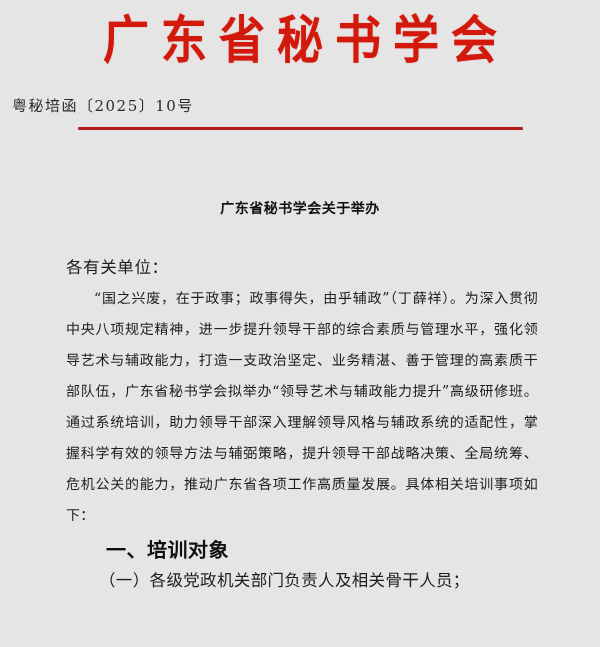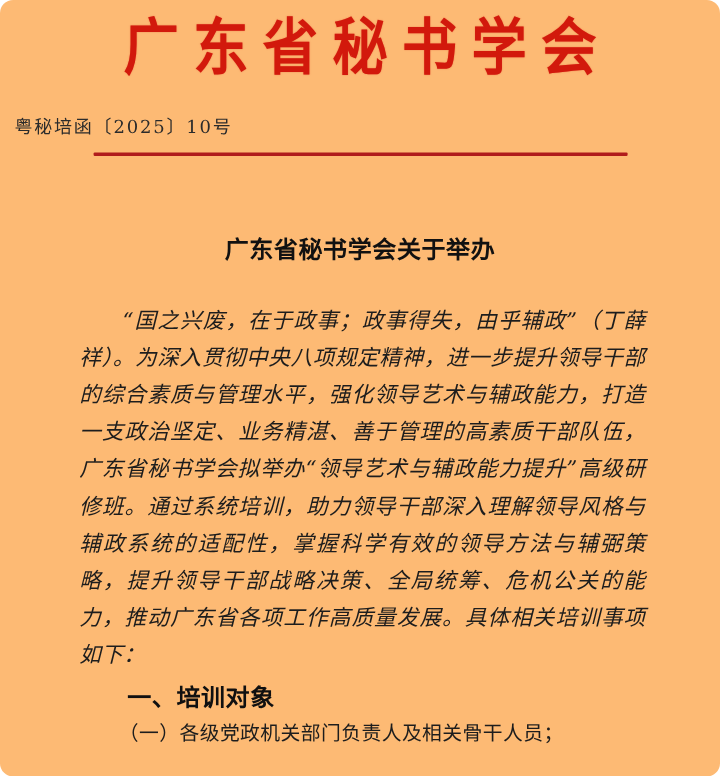--- a/index.html
+++ b/index.html
@@ -14,23 +14,22 @@
     overflow: hidden;
     font-family: "DejaVu Serif", "Liberation Serif", serif;
     color: #1a1a1a;
     -webkit-font-smoothing: antialiased;
   }
 
   .page {
     position: relative;
     width: 600px;
     height: 647px;
-    background: #fdba74;
+    background: #e5e5e5;
     box-sizing: border-box;
-    border-radius: 11px;
   }
 
   
   .letterhead {
     width: 100%;
     text-align: center;
     padding-top: 6px;
     height: 74px;
     box-sizing: border-box;
   }
@@ -83,21 +82,21 @@
   }
 
   
   .doc-title {
     margin-top: 54px;
     padding: 0 56px;
     text-align: center;
   }
   .doc-title-line {
     font-family: "DejaVu Serif", "Liberation Serif", serif;
-    font-size: 20px;
+    font-size: 14px;
     line-height: 35px;
     font-weight: 700;
     color: #111111;
     letter-spacing: 0.5px;
     white-space: nowrap;
   }
 
   
   .body-block {
     margin-top: 26px;
@@ -105,28 +104,27 @@
   }
   .salutation {
     font-size: 16.5px;
     line-height: 31px;
     letter-spacing: 0.6px;
     color: #1d1d1d;
     margin: 0;
   }
   .body-para {
     margin: 0;
-    font-size: 18px;
+    font-size: 14px;
     line-height: 31px;
     letter-spacing: 0.35px;
     color: #1d1d1d;
     text-align: justify;
     text-justify: inter-ideograph;
     text-indent: 2em;
-    font-style: italic;
   }
 
   
   .section-heading {
     margin: 4px 0 0 0;
     padding-left: 2em;
     font-family: "DejaVu Sans", "Liberation Sans", sans-serif;
     font-size: 20px;
     line-height: 30px;
     font-weight: 700;
@@ -158,20 +156,21 @@
   <div class="red-rule-wrap">
     <div class="red-rule"></div>
   </div>
 
   <div class="doc-title">
     <div class="doc-title-line">广东省秘书学会关于举办</div>
   </div>
 
   <div class="body-block">
 
+    <p class="salutation">各有关单位：</p>
 
     <p class="body-para">“国之兴废，在于政事；政事得失，由乎辅政”（丁薛祥）。为深入贯彻中央八项规定精神，进一步提升领导干部的综合素质与管理水平，强化领导艺术与辅政能力，打造一支政治坚定、业务精湛、善于管理的高素质干部队伍，广东省秘书学会拟举办“领导艺术与辅政能力提升”高级研修班。通过系统培训，助力领导干部深入理解领导风格与辅政系统的适配性，掌握科学有效的领导方法与辅弼策略，提升领导干部战略决策、全局统筹、危机公关的能力，推动广东省各项工作高质量发展。具体相关培训事项如下：</p>
 
     <h2 class="section-heading">一、培训对象</h2>
 
     <p class="list-item">（一）各级党政机关部门负责人及相关骨干人员；</p>
 
   </div>
 
 </div>

